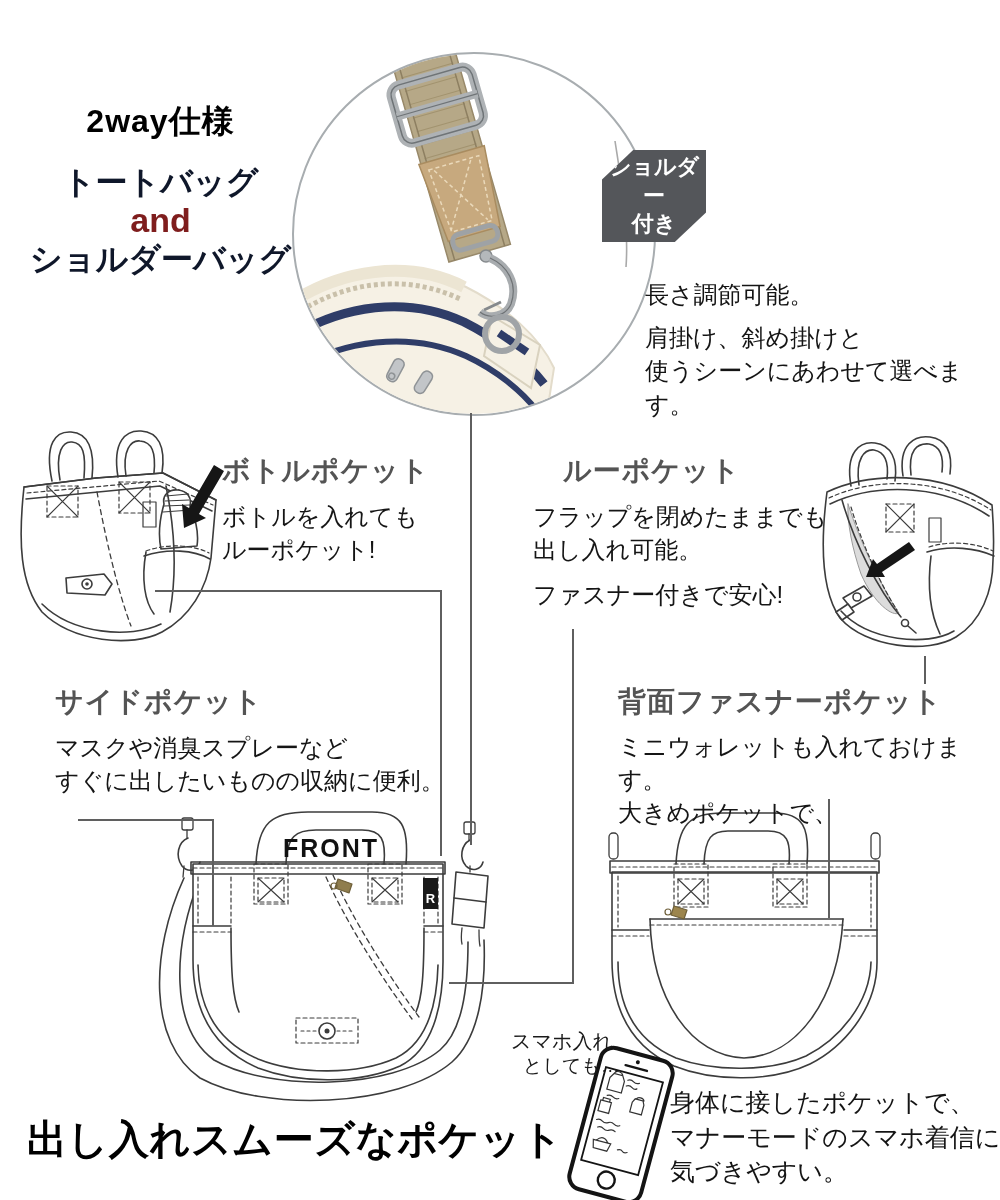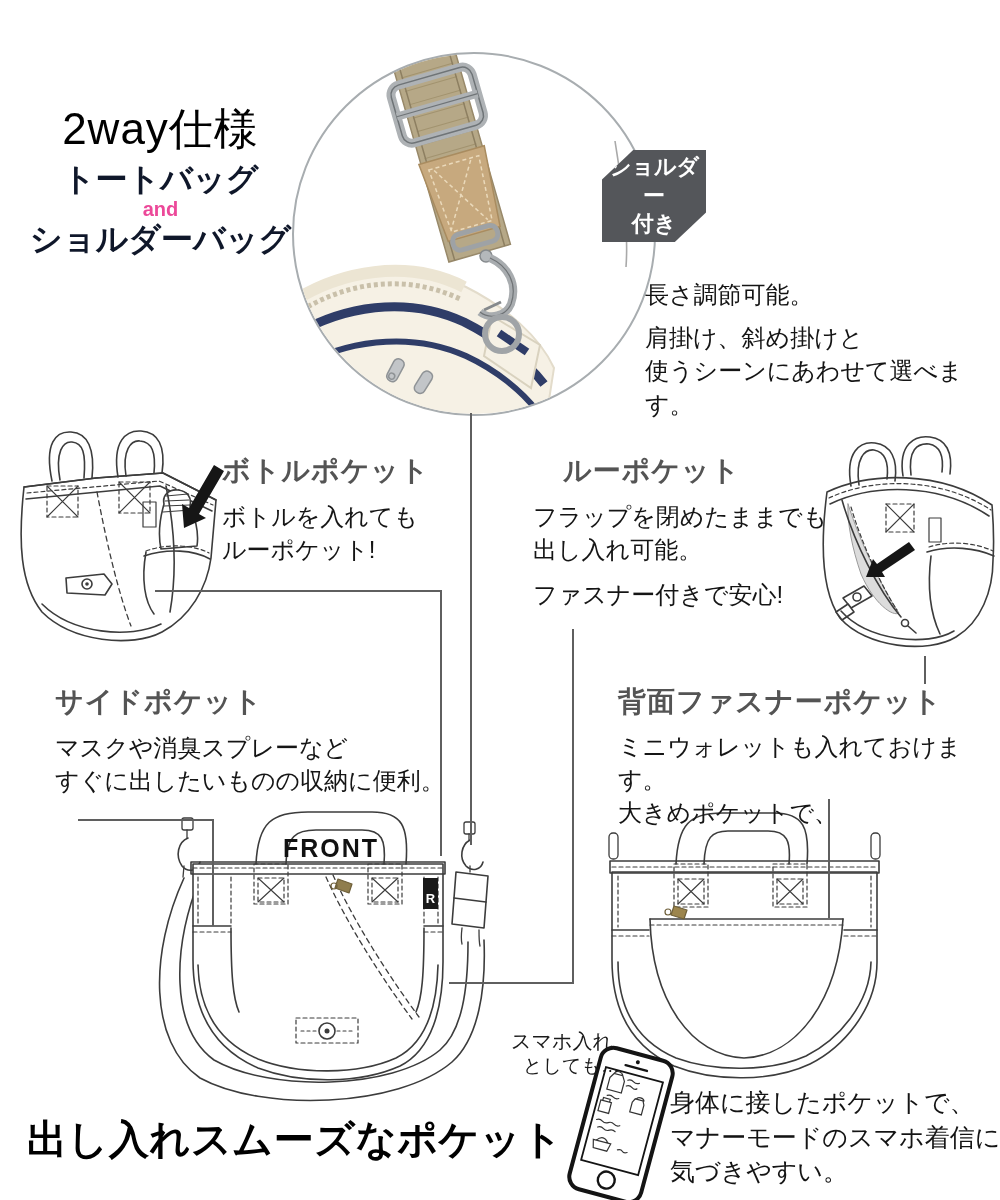--- a/index.html
+++ b/index.html
@@ -7,23 +7,23 @@
          font-family:"Liberation Sans", sans-serif;color:#151515;}
   .abs{position:absolute;}
   
   .photo-circle{left:292px;top:52px;width:360px;height:360px;border-radius:50%;
     border:2px solid #a8adb0;overflow:hidden;background:#fff;z-index:1;}
   
   .artlayer{left:0;top:0;z-index:2;}
   
   .txt{z-index:3;}
   .header-block{left:18px;top:100px;width:285px;text-align:center;}
-  .header-title{font-size:44px;font-weight:normal;color:#000;letter-spacing:1px;margin-bottom:2px;}
+  .header-title{font-size:32px;font-weight:bold;color:#000;letter-spacing:1px;margin-bottom:20px;}
   .header-sub{font-size:32px;font-weight:bold;color:#0f172a;line-height:1.16;}
-  .header-and{font-size:20px;font-weight:bold;color:#ec4899;line-height:1.16;}
+  .header-and{font-size:34px;font-weight:bold;color:#7f1d1d;line-height:1.16;}
   .badge{left:602px;top:150px;width:104px;height:92px;background:#54565a;color:#fff;
     clip-path:polygon(30% 0%,100% 0%,100% 68%,70% 100%,0% 100%,0% 32%);
     display:flex;flex-direction:column;align-items:center;justify-content:center;
     font-size:22px;font-weight:bold;line-height:1.3;text-align:center;z-index:4;}
   .note{font-size:24px;line-height:1.4;color:#141414;}
   .note .gap{margin-bottom:9px;}
   .shoulder-note{left:645px;top:278px;width:360px;}
   .feature .ftitle{font-size:28px;font-weight:bold;color:#545454;letter-spacing:1px;margin-bottom:10px;}
   .feature .fbody{font-size:24px;line-height:1.38;color:#151515;}
   .feat-bottle{left:222px;top:452px;width:260px;}

